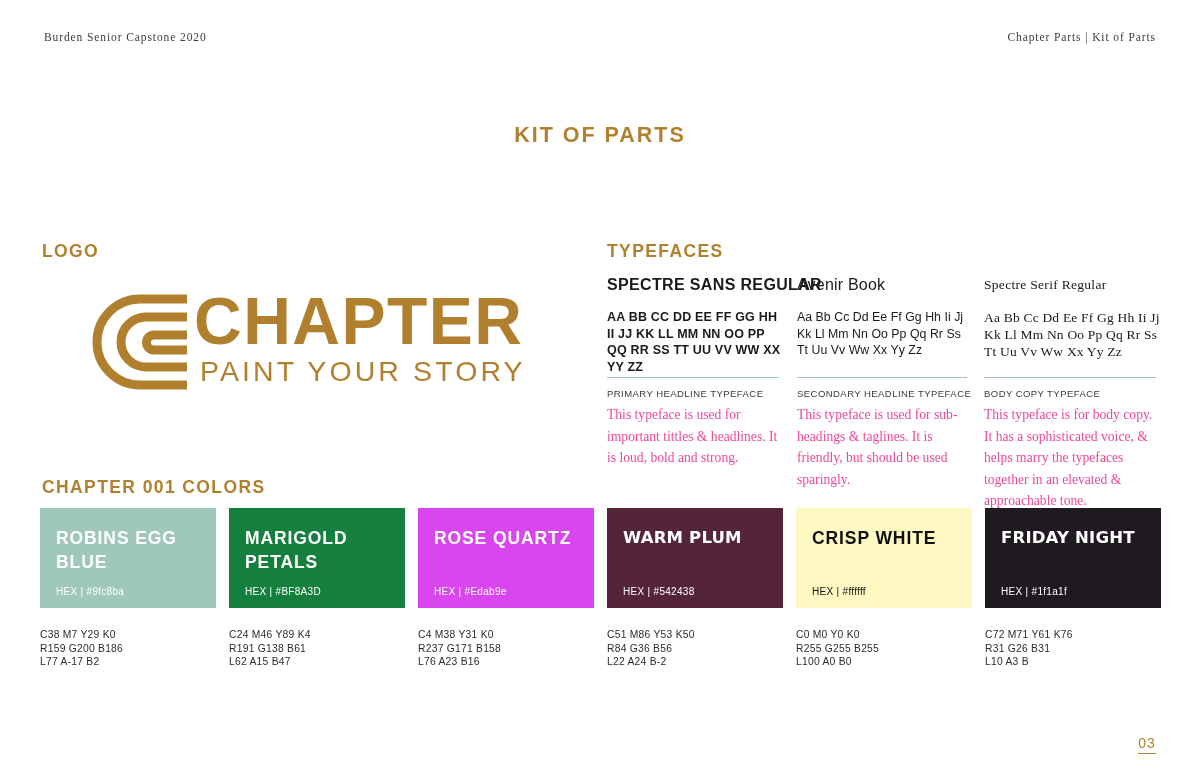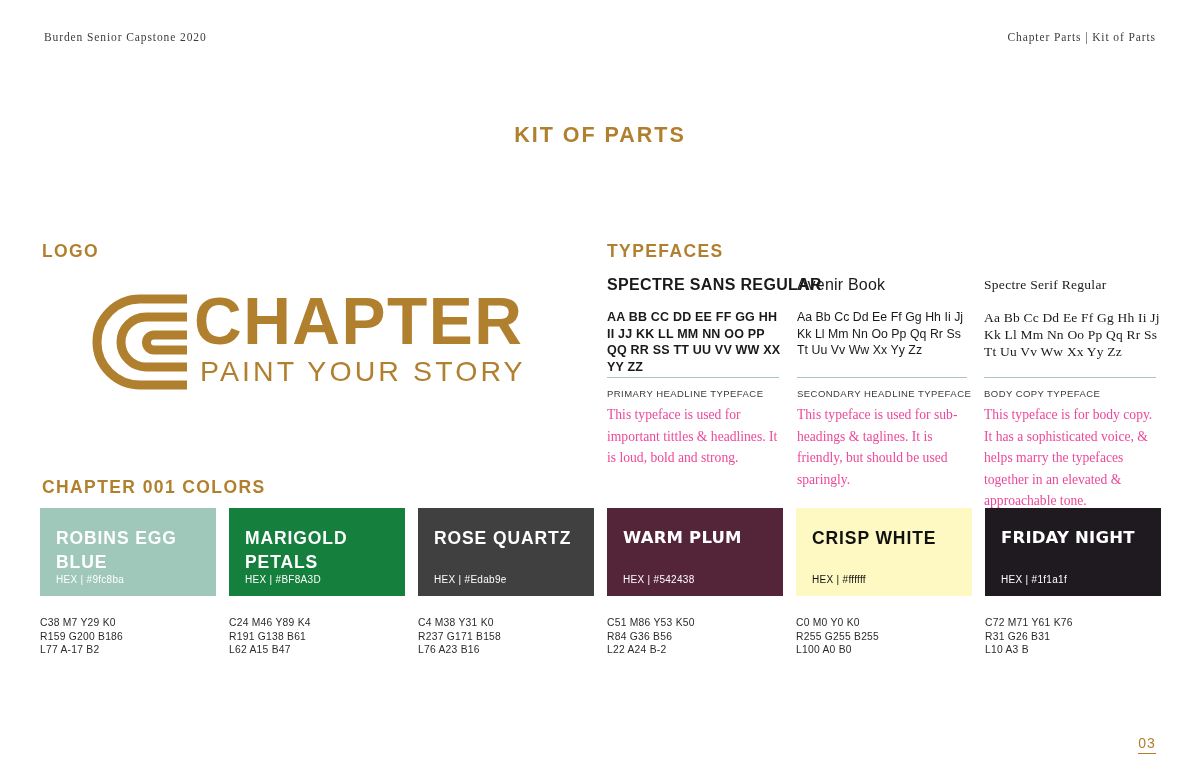--- a/index.html
+++ b/index.html
@@ -202,21 +202,21 @@
     height: 165px;
   }
   .swatch-cell {
     position: absolute;
     top: 0;
     width: 176px;
   }
   .swatch-box {
     position: relative;
     width: 176px;
-    height: 88px;
+    height: 100px;
     box-sizing: border-box;
   }
   .swatch-label {
     position: absolute;
     left: 16px;
     top: 18px;
     right: 10px;
     font-size: 17.5px;
     font-weight: bold;
     letter-spacing: 0.9px;
@@ -331,21 +331,21 @@
       <div class="swatch-cell" style="left: 189px;">
         <div class="swatch-box" style="background: #15803d;">
           <div class="swatch-label" style="color: rgb(255, 255, 255);">MARIGOLD PETALS</div>
           <div class="swatch-hex" style="color: rgb(255, 255, 255);">HEX | #BF8A3D</div>
         </div>
         <div class="swatch-specs">C24 M46 Y89 K4
 R191 G138 B61
 L62 A15 B47</div>
       </div>
       <div class="swatch-cell" style="left: 378px;">
-        <div class="swatch-box" style="background: #404040;">
+        <div class="swatch-box" style="background: #d946ef;">
           <div class="swatch-label" style="color: rgb(255, 255, 255);">ROSE QUARTZ</div>
           <div class="swatch-hex" style="color: rgb(255, 255, 255);">HEX | #Edab9e</div>
         </div>
         <div class="swatch-specs">C4 M38 Y31 K0
 R237 G171 B158
 L76 A23 B16</div>
       </div>
       <div class="swatch-cell" style="left: 567px;">
         <div class="swatch-box" style="background: rgb(84, 36, 56);">
           <div class="swatch-label rounded" style="color: rgb(255, 255, 255);">WARM PLUM</div>

